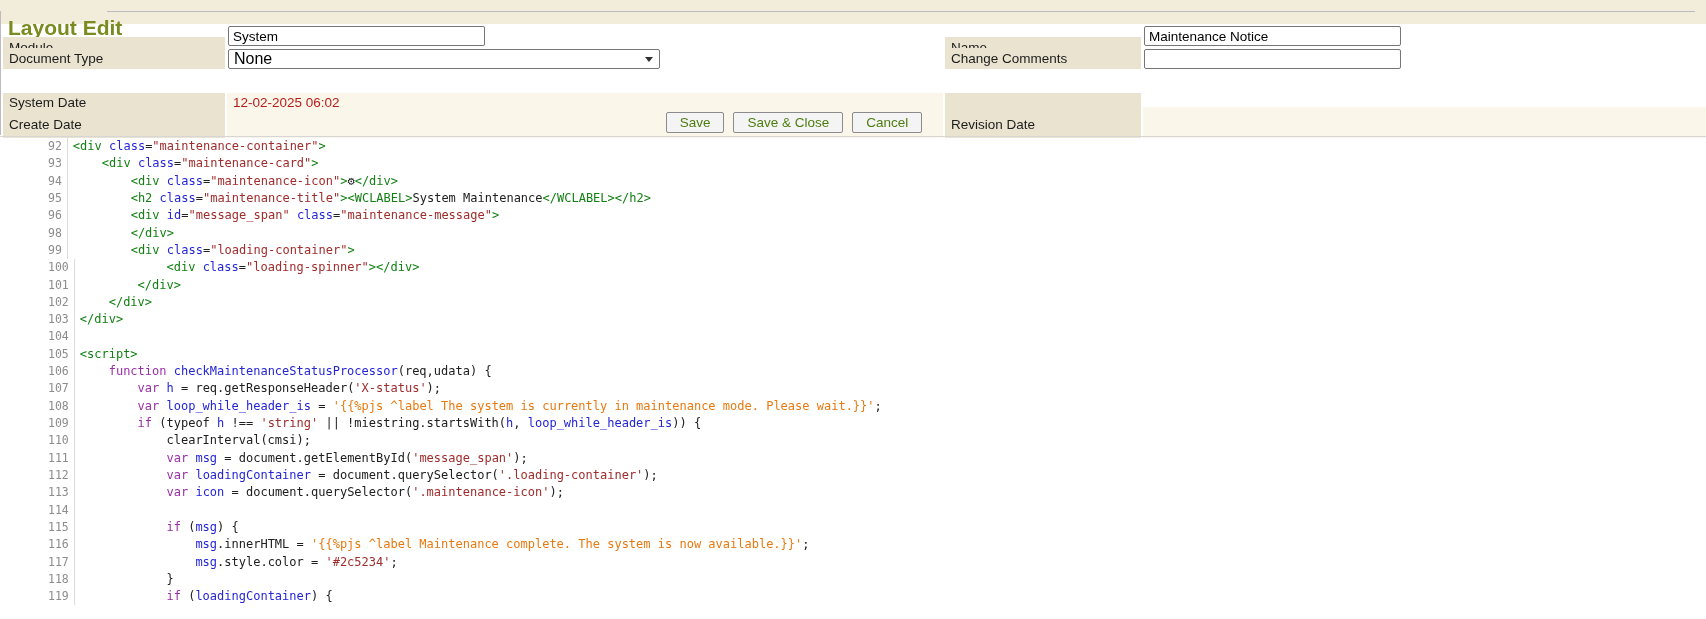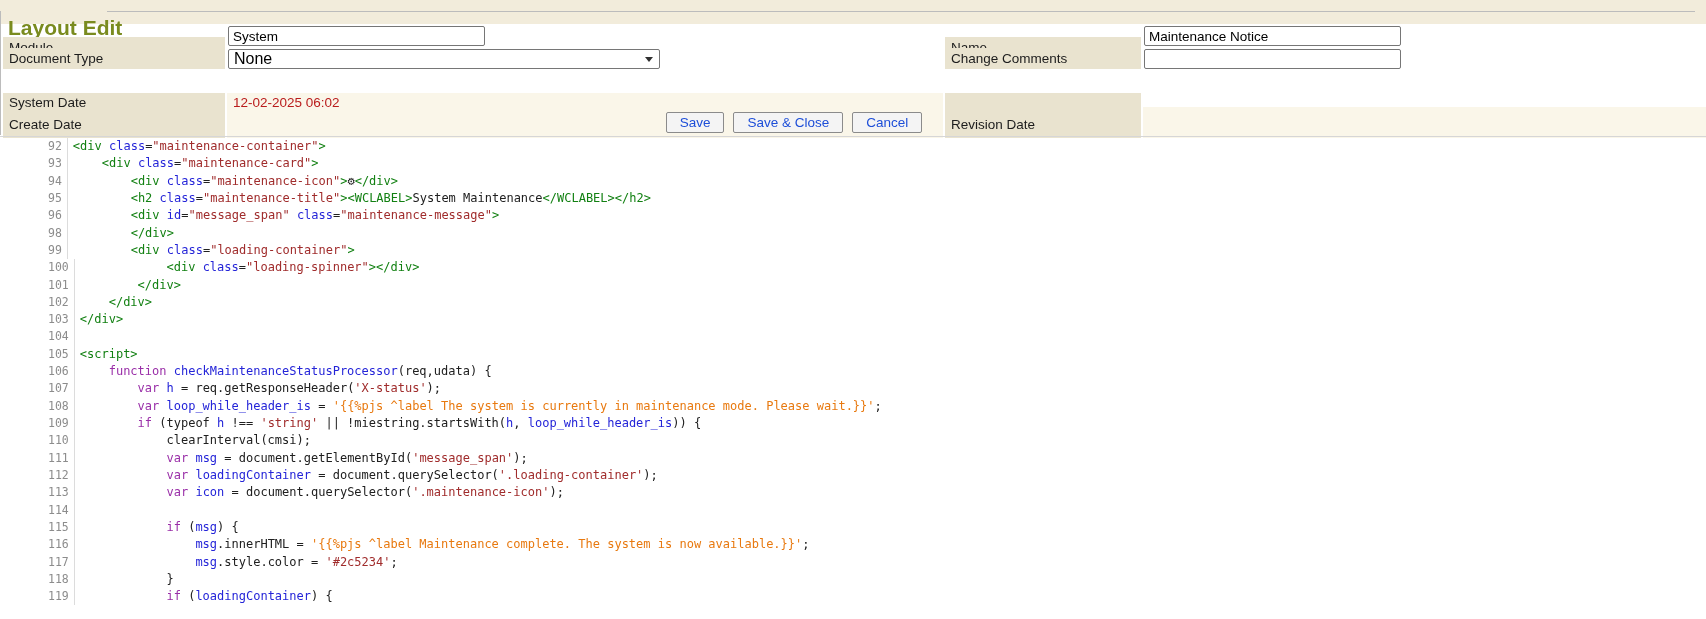--- a/index.html
+++ b/index.html
@@ -33,21 +33,21 @@
   .sel { position:absolute; height:20px; border:1px solid #767676; border-radius:2px;
          background:#fff; display:flex; align-items:center; padding:0 5px;
          font-size:16px; color:#000; cursor:default; }
   .caret { position:absolute; right:6px; top:7px; width:0; height:0;
            border-left:4px solid transparent; border-right:4px solid transparent;
            border-top:5px solid #303030; }
 
   .btnrow { position:absolute; top:112px; left:0; width:1588px; display:flex;
             justify-content:center; gap:9px; }
   .btn { font:13.5px "Liberation Sans",sans-serif; height:21px; padding:0 13px;
-         border:1px solid #8b8b8b; border-radius:2px; background:#f4f4f4; color:#1d4ed8; cursor:pointer; }
+         border:1px solid #8b8b8b; border-radius:2px; background:#f4f4f4; color:#4d7c0f; cursor:pointer; }
 
   .sep { position:absolute; top:136px; left:0; width:1706px; height:1px; background:#d6d6d6; }
 
   
   .editor { position:absolute; top:138px; left:0; width:1706px; height:481px; background:#fff;
             font-family:"DejaVu Sans Mono","Liberation Mono",monospace; font-size:12px; overflow:hidden; }
   .cl { display:flex; height:17.32px; line-height:17.32px; white-space:pre; }
   .ln { flex:0 0 27px; text-align:right; padding-right:5px; color:#8c8c8c;
         border-right:1px solid #dcdcdc; margin-right:5px; font-size:11.5px;padding-left:48px; }
   .cd { flex:1 1 auto; }

